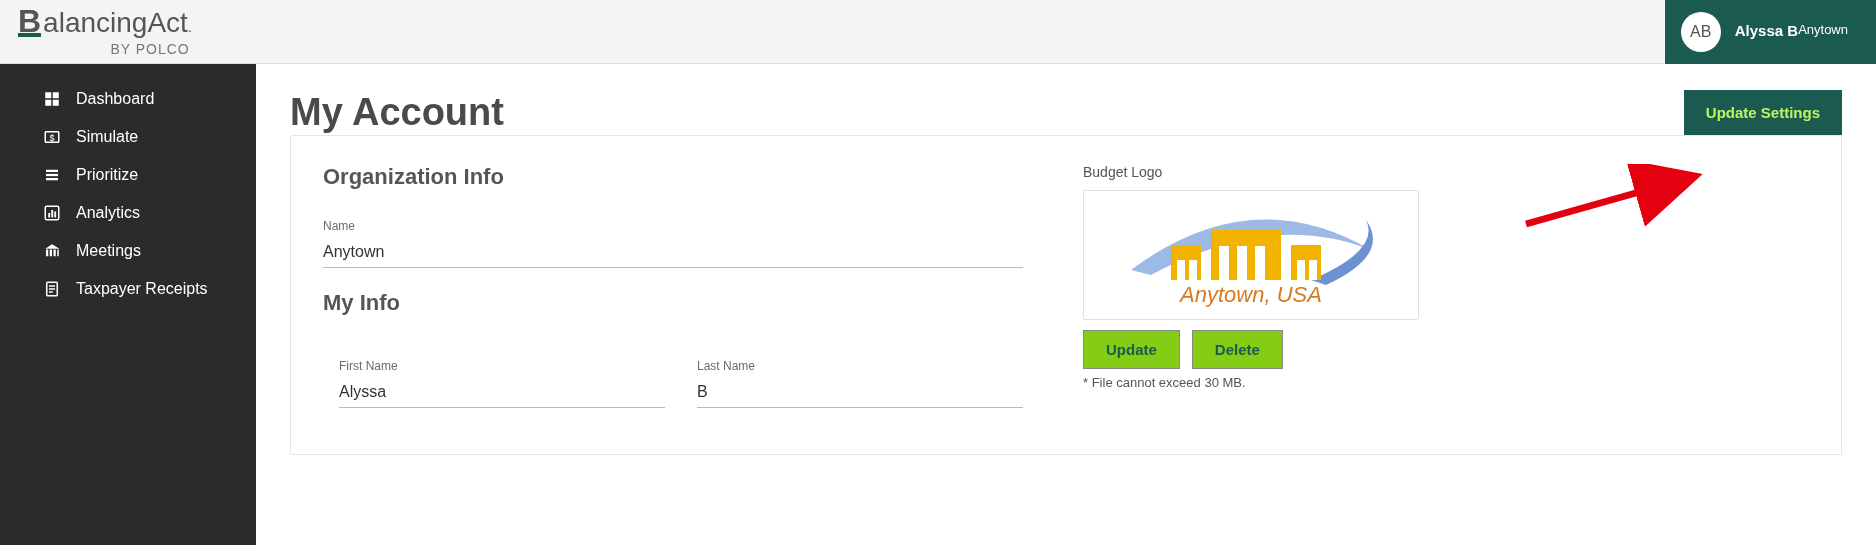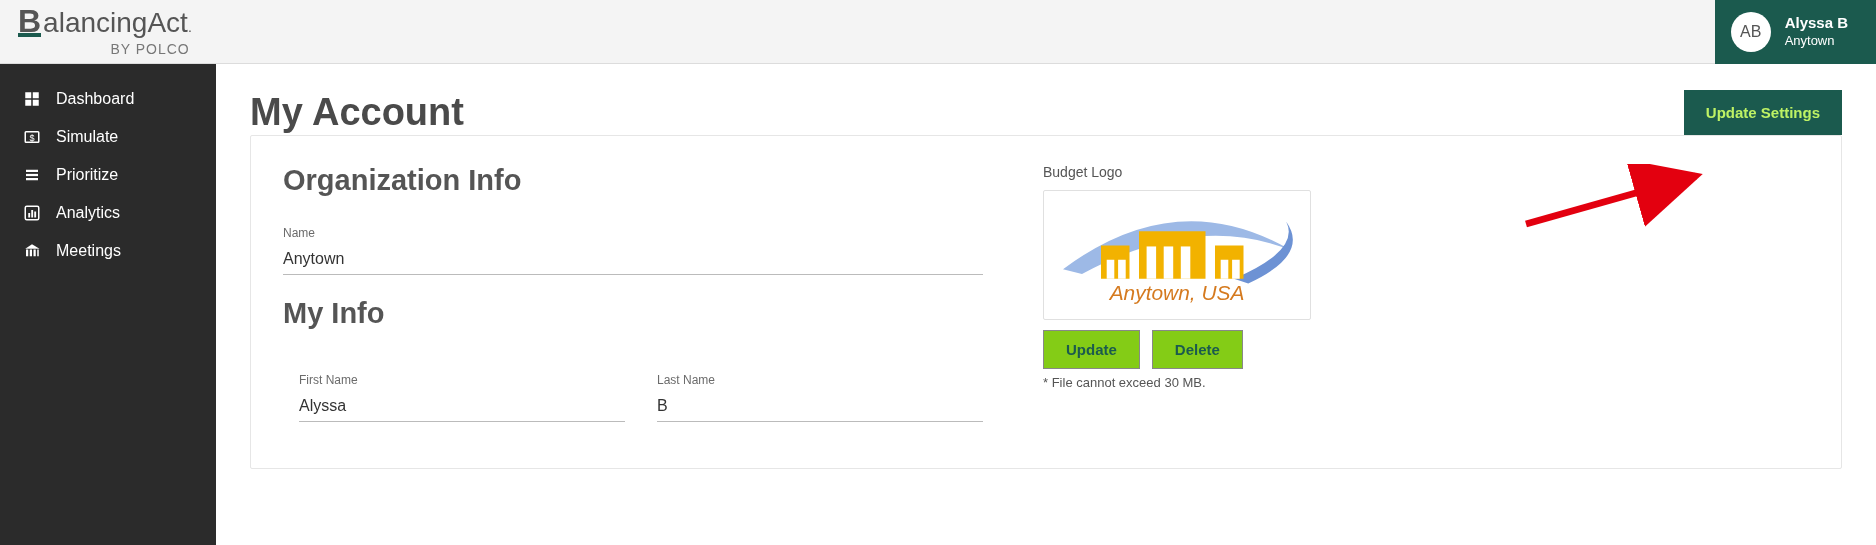--- a/index.html
+++ b/index.html
@@ -15,51 +15,51 @@
   body{background:var(--page-bg);width:1876px;height:545px;overflow:hidden;position:relative;}
 
   
   .header{height:64px;background:var(--header-bg);border-bottom:1px solid var(--light-border);display:flex;align-items:center;justify-content:space-between;}
   .brand{padding-left:18px;display:flex;flex-direction:column;align-items:flex-start;}
   .brand-logo{display:flex;align-items:baseline;font-size:28px;font-weight:500;color:#555;}
   .brand-b{font-weight:900;font-size:32px;color:#555;border-bottom:4px solid var(--teal);line-height:0.75;margin-right:2px;}
   .brand-sub{font-size:14px;letter-spacing:1px;color:#777;align-self:flex-end;margin-top:2px;margin-right:2px;}
   .user-chip{background:var(--teal);color:#fff;height:64px;display:flex;align-items:center;padding:0 28px 0 16px;gap:14px;}
   .avatar{width:40px;height:40px;border-radius:50%;background:#fff;color:#555;display:flex;align-items:center;justify-content:center;font-size:16px;font-weight:400;}
-  .user-text{display:flex;flex-direction:column;line-height:1.25;}
+  .user-text{display:flex;flex-direction:row;line-height:1.25;}
   .user-name{font-size:15px;font-weight:700;}
   .user-org{font-size:13px;}
 
   
   .layout{display:flex;height:calc(545px - 64px);}
-  .sidebar{width:216px;background:var(--dark);color:#fff;padding-top:16px;flex-shrink:0;}
+  .sidebar{width:256px;background:var(--dark);color:#fff;padding-top:16px;flex-shrink:0;padding-left:20px;}
   .nav-item{display:flex;align-items:center;gap:14px;padding:9px 22px;font-size:16px;color:#fff;cursor:pointer;}
   .nav-item .icon{width:20px;height:20px;display:flex;align-items:center;justify-content:center;}
   .nav-item svg{width:18px;height:18px;fill:#fff;}
 
   .main{flex:1;padding:26px 34px 0 34px;position:relative;overflow:hidden;}
   .page-head{display:flex;align-items:center;justify-content:space-between;}
   .page-title{font-size:38px;font-weight:700;color:var(--text);}
   .btn-primary{background:var(--teal);color:#bef264;border:none;font-weight:700;font-size:15px;padding:14px 22px;cursor:pointer;}
 
   .card{border:1px solid #e6e6e6;border-radius:2px;padding:28px 32px;}
   .cols{display:flex;gap:60px;}
   .col-left{flex:1;max-width:700px;}
   .col-right{width:400px;}
-  .section-title{font-size:29px;font-weight:700;color:#555;margin-bottom:14px;}
+  .section-title{font-size:22px;font-weight:700;color:#555;margin-bottom:14px;}
   .my-info{margin-top:22px;}
   .field{margin-bottom:18px;}
   .field label{display:block;font-size:12px;color:var(--muted);margin-bottom:6px;margin-top:29px;}
   .field input{width:100%;border:none;border-bottom:1px solid #bbb;font-size:16px;padding:4px 0 6px 0;background:transparent;color:#333;}
   .row{display:flex;gap:32px;}
   .row .field{flex:1;}
   .indent{padding-left:16px;}
 
   .logo-label{font-size:14px;color:#555;margin-bottom:10px;}
-  .logo-box{width:268px;height:130px;border:1px solid #e0e0e0;border-radius:2px;display:flex;align-items:center;justify-content:center;background:#fff;margin-bottom:10px;}
+  .logo-box{width:336px;height:130px;border:1px solid #e0e0e0;border-radius:2px;display:flex;align-items:center;justify-content:center;background:#fff;margin-bottom:10px;}
   .logo-box svg{width:280px;height:110px;}
   .btn-outline{background:#84cc16;color:var(--teal);border:1px solid #888;font-weight:700;font-size:15px;padding:10px 22px;cursor:pointer;}
   .btn-row{display:flex;gap:12px;margin-bottom:6px;}
   .hint{font-size:13px;color:#555;}
 
   
   .arrow{position:absolute;pointer-events:none;top:100px;right:160px;}
 </style>
 </head>
 <body>
@@ -130,20 +130,31 @@
       <span class="icon">
         <svg viewBox="0 0 24 24">
             <rect x="4" y="10" width="3" height="9"></rect>
             <rect x="9" y="10" width="3" height="9"></rect>
             <rect x="14" y="10" width="3" height="9"></rect>
             <rect x="19" y="10" width="2" height="9"></rect>
             <polygon points="3,9 12,3 22,9"></polygon>
           </svg>
       </span>
       <span>Meetings</span>
+    </div>
+    <div class="nav-item">
+      <span class="icon">
+        <svg viewBox="0 0 24 24">
+            <rect x="5" y="3" width="14" height="18" rx="1" fill="none" stroke="#fff" stroke-width="2"></rect>
+            <line x1="8" y1="8" x2="16" y2="8" stroke="#fff" stroke-width="2"></line>
+            <line x1="8" y1="12" x2="16" y2="12" stroke="#fff" stroke-width="2"></line>
+            <line x1="8" y1="16" x2="13" y2="16" stroke="#fff" stroke-width="2"></line>
+          </svg>
+      </span>
+      <span>Taxpayer Receipts</span>
     </div>
   </nav>
 
   <main class="main">
     <div class="page-head">
       <h1 class="page-title">My Account</h1>
       <button class="btn-primary">Update Settings</button>
     </div>
 
     <div class="card">

